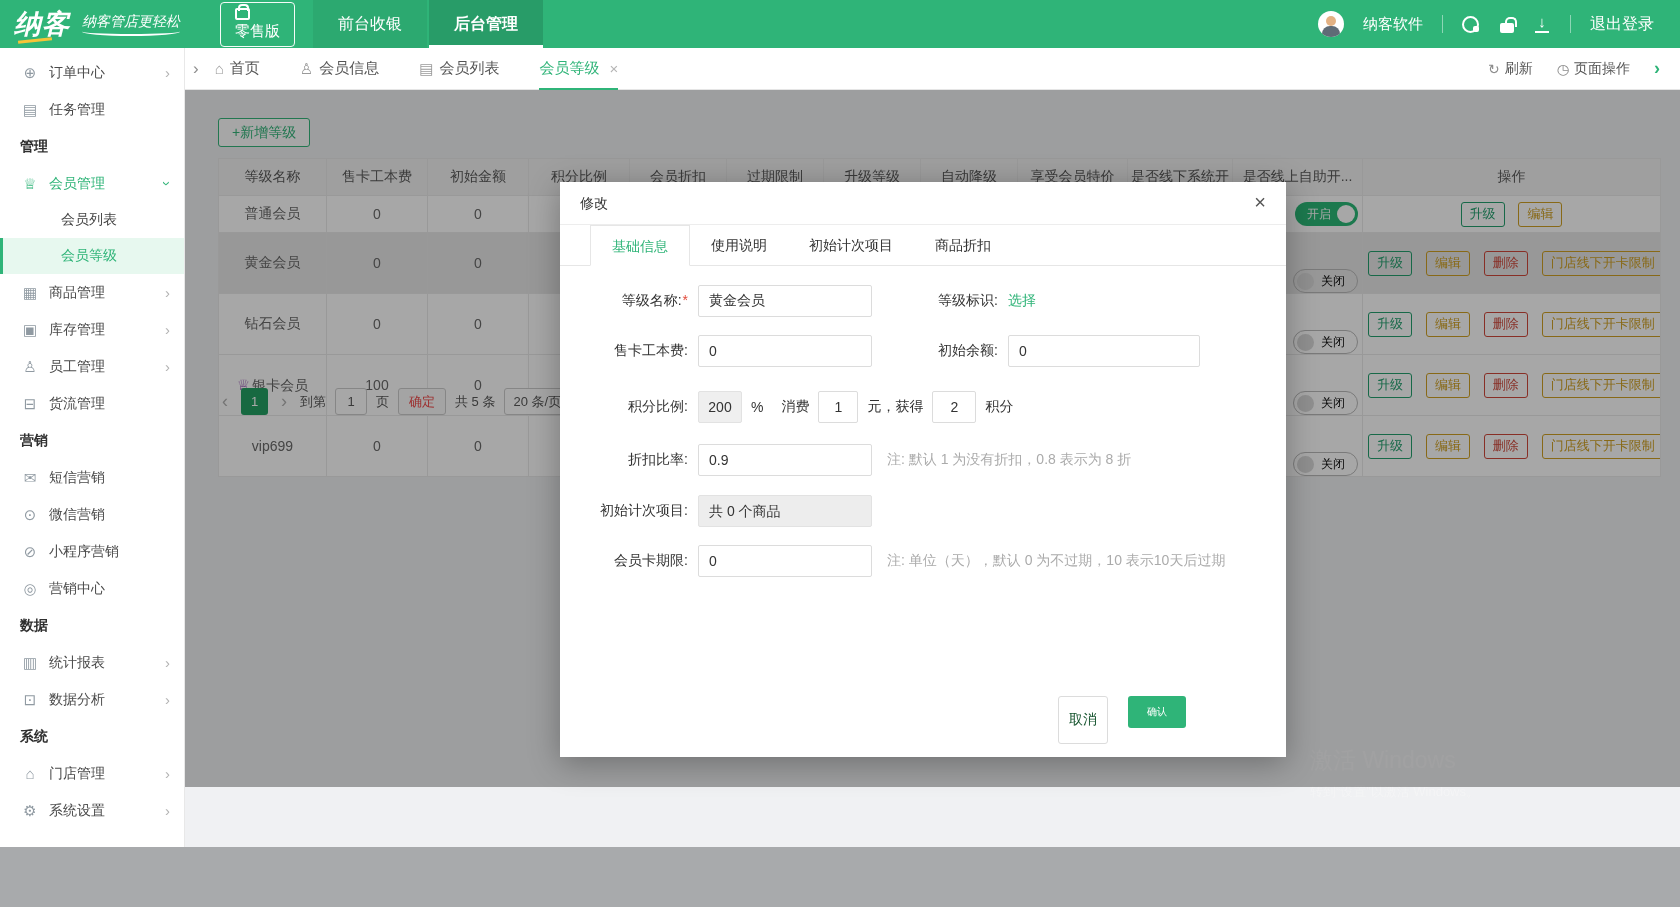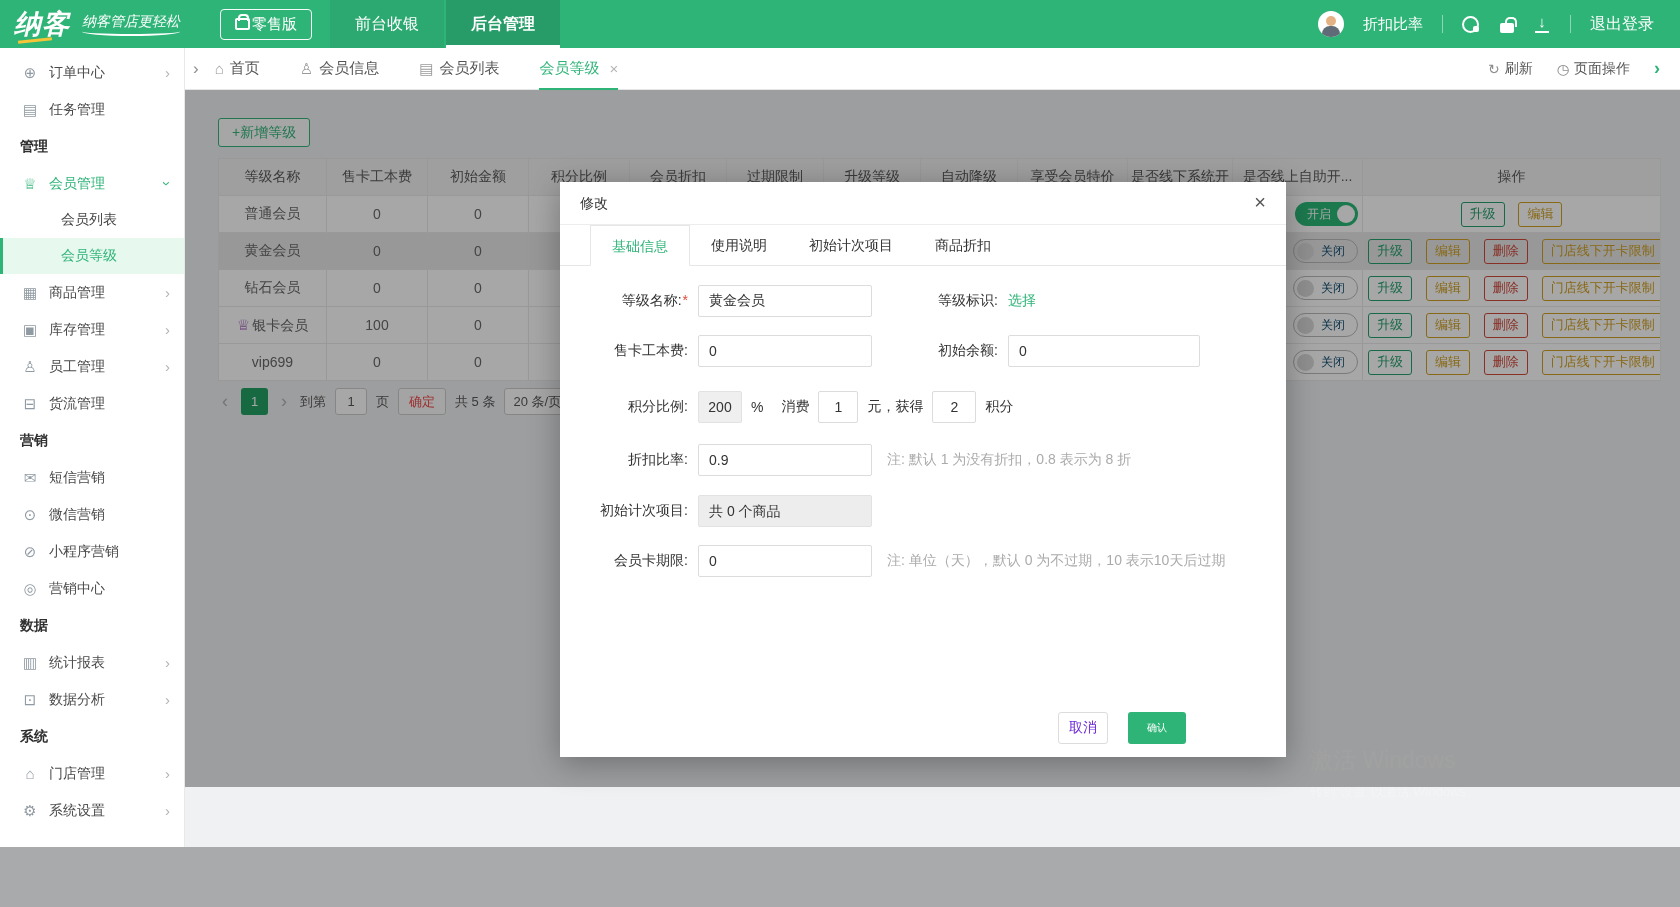--- a/index.html
+++ b/index.html
@@ -9,21 +9,21 @@
   *{margin:0;padding:0;box-sizing:border-box;font-family:"Liberation Sans","DejaVu Sans",sans-serif;}
   html,body{width:1680px;height:907px;overflow:hidden;background:#a8aaac;}
   .app{position:absolute;left:0;top:0;width:1680px;height:847px;background:#f0f1f3;}
 
   
   .top{position:absolute;left:0;top:0;right:0;height:48px;background:var(--green);display:flex;align-items:center;color:#fff;z-index:70;}
   .logo{font-size:27px;font-weight:bold;font-style:italic;letter-spacing:1px;margin-left:14px;position:relative;}
   .logo::after{content:"";position:absolute;left:4px;bottom:0;width:34px;height:3px;background:#f6c437;transform:rotate(-6deg);}
   .slogan{font-style:italic;font-size:14px;margin-left:12px;position:relative;padding-bottom:5px;}
   .slogan::after{content:"";position:absolute;left:0;right:0;bottom:0;height:7px;border-bottom:2px solid #fff;border-radius:50%;}
-  .badge{margin-left:40px;display:flex;align-items:center;gap:2px;border:1px solid rgba(255,255,255,.95);border-radius:4px;padding:5px 14px;font-size:15px;cursor:pointer;}
+  .badge{margin-left:40px;display:flex;gap:2px;border:1px solid rgba(255,255,255,.95);border-radius:4px;padding:5px 14px;font-size:15px;cursor:pointer;flex-direction:column;}
   .bag{width:15px;height:12px;border:2px solid #fff;border-radius:2px;position:relative;display:inline-block;}
   .bag::before{content:"";position:absolute;top:-6px;left:1px;width:7px;height:5px;border:2px solid #fff;border-bottom:none;border-radius:4px 4px 0 0;}
   .hnav{display:flex;height:100%;margin-left:18px;gap:2px;}
   .hnav-item{padding:0 25px;display:flex;align-items:center;font-size:16px;background:rgba(0,0,0,.06);cursor:pointer;}
   .hnav-item.act{background:rgba(0,0,0,.13);box-shadow:inset 0 -3px 0 #fff;font-weight:bold;}
   .top-right{margin-left:auto;display:flex;align-items:center;gap:19px;padding-right:26px;font-size:15px;}
   .avatar{width:26px;height:26px;border-radius:50%;background:#fff;position:relative;overflow:hidden;}
   .avatar::before{content:"";position:absolute;left:8px;top:5px;width:10px;height:10px;border-radius:50%;background:#e3b183;}
   .avatar::after{content:"";position:absolute;left:4px;top:15px;width:18px;height:12px;border-radius:8px 8px 0 0;background:#5f6b76;}
   .hsep{width:1px;height:18px;background:rgba(255,255,255,.45);}
@@ -64,21 +64,21 @@
   .content{position:absolute;left:185px;top:90px;right:0;bottom:0;background:#f0f1f3;overflow:hidden;}
   .add-btn{position:absolute;left:33px;top:28px;height:29px;padding:0 13px;border:1px solid var(--green);color:var(--green);background:#fdfdfd;border-radius:3px;font-size:14px;cursor:pointer;}
   table.grid{position:absolute;left:33px;top:68px;width:1442px;border-collapse:collapse;table-layout:fixed;background:#fff;}
   .grid th{height:37px;background:#f3f3f3;color:#555;font-weight:normal;font-size:14px;border:1px solid var(--bd);overflow:hidden;white-space:nowrap;}
   .grid td{height:37px;background:#fff;color:#666;font-size:14px;text-align:center;border:1px solid var(--bd);overflow:hidden;white-space:nowrap;}
   .grid tr.sel td{background:#e8e8e8;}
   .crown{color:#9b59b6;margin-right:2px;font-size:15px;}
   .tg{display:inline-flex;align-items:center;height:24px;border-radius:12px;position:relative;font-size:12px;cursor:pointer;}
   .tg.on{background:#26b875;color:#fff;padding:0 27px 0 12px;}
   .tg.on .knob{position:absolute;right:3px;top:3px;width:18px;height:18px;border-radius:50%;background:#fff;}
-  .tg.off{border:1px solid #b9b9b9;color:#0c4a6e;padding:0 12px 0 27px;background:transparent;}
+  .tg.off{border:1px solid #b9b9b9;color:#000000;padding:0 12px 0 27px;background:transparent;margin-top:36px;}
   .tg.off .knob{position:absolute;left:3px;top:3px;width:17px;height:17px;border-radius:50%;background:#d9d9d9;}
   .ab{height:25px;padding:0 8px;font-size:13px;border-radius:3px;background:transparent;border:1px solid;margin:0 5px;cursor:pointer;white-space:nowrap;}
   .ab.g{color:#1f9e6b;border-color:#1f9e6b;}
   .ab.y{color:var(--yellow);border-color:var(--yellow);}
   .ab.r{color:var(--red);border-color:var(--red);}
   .pager{position:absolute;left:33px;top:298px;display:flex;align-items:center;gap:9px;font-size:13px;color:#555;}
   .pg-arrow{color:#b0b0b0;font-size:18px;width:14px;text-align:center;cursor:pointer;}
   .pg-cur{width:27px;height:27px;line-height:27px;text-align:center;background:#1e9e60;color:#fff;border-radius:3px;cursor:pointer;}
   .pg-input{width:32px;height:27px;border:1px solid #ccc;border-radius:3px;text-align:center;font-size:13px;color:#555;background:#fff;}
   .pg-btn{height:27px;padding:0 10px;border:1px solid #ccc;background:#fafafa;border-radius:3px;font-size:13px;color:#ef4444;cursor:pointer;}
@@ -102,21 +102,21 @@
   .f-in{height:32px;border:1px solid #dcdcdc;border-radius:2px;padding:0 10px;font-size:14px;color:#333;width:174px;background:#fff;}
   .f-in.w2{width:192px;}
   .f-in.sm{width:44px;text-align:center;padding:0 4px;}
   .f-in.ro{background:#efefef;border-color:#e2e2e2;}
   .ro-box{width:174px;height:32px;line-height:30px;background:#ededed;border:1px solid #e2e2e2;border-radius:2px;padding:0 10px;color:#333;}
   .f-lb2{width:96px;text-align:right;color:#333;padding-right:10px;margin-left:40px;flex:none;}
   .sel-link{color:var(--green);cursor:pointer;}
   .f-note{color:#ababab;margin-left:15px;white-space:nowrap;}
   .f-t{margin:0 9px;white-space:nowrap;}
   .m-foot{position:absolute;bottom:13px;right:100px;display:flex;gap:20px;}
-  .btn-cancel{width:50px;height:32px;border:1px solid #dcdcdc;background:#fff;color:#6d28d9;border-radius:3px;font-size:14px;cursor:pointer;}
+  .btn-cancel{width:50px;height:48px;border:1px solid #dcdcdc;background:#fff;color:#14532d;border-radius:3px;font-size:14px;cursor:pointer;}
   .btn-ok{width:58px;height:32px;background:var(--green);color:#fff;border:none;border-radius:3px;font-size:10px;cursor:pointer;}
 
   .band{position:absolute;left:0;top:847px;right:0;height:60px;background:#a8aaac;}
 </style>
 </head>
 <body>
 
 <div class="app">
 
   <header class="top">
@@ -125,21 +125,21 @@
     <div class="badge">
       <span class="bag"></span>
       <span>零售版</span>
     </div>
     <nav class="hnav">
       <div class="hnav-item">前台收银</div>
       <div class="hnav-item act">后台管理</div>
     </nav>
     <div class="top-right">
       <span class="avatar"></span>
-      <span>折扣比率</span>
+      <span>纳客软件</span>
       <span class="hsep"></span>
       <span class="hicon ic-support"></span>
       <span class="hicon ic-lock"></span>
       <span class="hicon ic-down">↓</span>
       <span class="hsep"></span>
       <span class="logout">退出登录</span>
     </div>
   </header>
 
   <aside class="sidebar">

